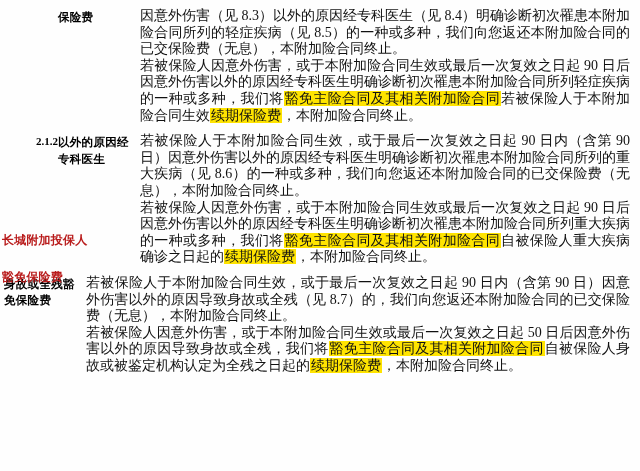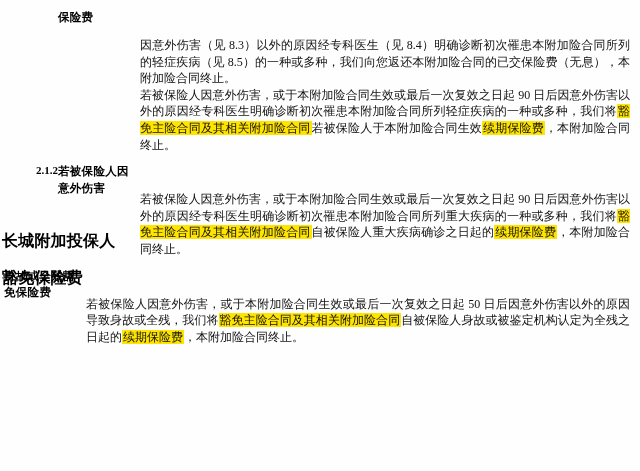--- a/index.html
+++ b/index.html
@@ -48,42 +48,41 @@
     font-size: 11.5px;
     font-weight: bold;
     line-height: 16.5px;
     padding-top: 1px;
     box-sizing: border-box;
     color: #000;
     letter-spacing: 0.3px;
   }
   .col-body {
     flex: 1 1 auto;
-    font-size: 12px;
+    font-size: 14px;
     line-height: 16.6px;
     text-align: justify;
     color: #111;
     padding-right: 2px;
     letter-spacing: 0px;
-    margin-top: 29px;
   }
   .para {
     margin: 0 0 0 0;
     text-indent: 0;
   }
   .hl {
     background: #ffe400;
     padding: 0 1px;
   }
   .annot {
     position: absolute;
     left: 2px;
-    font-size: 16px;
+    font-size: 12px;
     font-weight: bold;
-    color: #000000;
+    color: #b91c1c;
     line-height: 17px;
     font-family: "Liberation Serif", "DejaVu Serif", serif;
     letter-spacing: 0.2px;
   }
   .annot-line2 { display:block;margin-top:20px; }
   .s1 { margin-top: 2px; }
   .spacer-sm { height: 5px; }
 </style>
 </head>
 <body>
@@ -96,31 +95,33 @@
     <div class="col-body">
       <p class="para" id="p-0-0"><span>因意外伤害（见 8.3）以外的原因经专科医生（见 8.4）明确诊断初次罹患本附加险合同所列的轻症疾病（见 8.5）的一种或多种，我们向您返还本附加险合同的已交保险费（无息），本附加险合同终止。</span></p>
       <p class="para" id="p-0-1"><span>若被保险人因意外伤害，或于本附加险合同生效或最后一次复效之日起 90 日后因意外伤害以外的原因经专科医生明确诊断初次罹患本附加险合同所列轻症疾病的一种或多种，我们将</span><span class="hl">豁免主险合同及其相关附加险合同</span><span>若被保险人于本附加险合同生效</span><span class="hl">续期保险费</span><span>，本附加险合同终止。</span></p>
     </div>
   </div>
 
   <div class="spacer-sm"></div>
 
   <div class="sec">
     <div class="col-num">2.1.2</div>
-    <div class="col-head">若被保险人因意外伤害</div>
+    <div class="col-head">以外的原因经专科医生</div>
     <div class="col-body">
+      <p class="para" id="p-1-0"><span>若被保险人于本附加险合同生效，或于最后一次复效之日起 90 日内（含第 90 日）因意外伤害以外的原因经专科医生明确诊断初次罹患本附加险合同所列的重大疾病（见 8.6）的一种或多种，我们向您返还本附加险合同的已交保险费（无息），本附加险合同终止。</span></p>
       <p class="para" id="p-1-1"><span>若被保险人因意外伤害，或于本附加险合同生效或最后一次复效之日起 90 日后因意外伤害以外的原因经专科医生明确诊断初次罹患本附加险合同所列重大疾病的一种或多种，我们将</span><span class="hl">豁免主险合同及其相关附加险合同</span><span>自被保险人重大疾病确诊之日起的</span><span class="hl">续期保险费</span><span>，本附加险合同终止。</span></p>
     </div>
   </div>
 
   <div class="spacer-sm"></div>
 
   <div class="sec">
     <div class="col-head">身故或全残豁免保险费</div>
     <div class="col-body">
+      <p class="para" id="p-2-0"><span>若被保险人于本附加险合同生效，或于最后一次复效之日起 90 日内（含第 90 日）因意外伤害以外的原因导致身故或全残（见 8.7）的，我们向您返还本附加险合同的已交保险费（无息），本附加险合同终止。</span></p>
       <p class="para" id="p-2-1"><span>若被保险人因意外伤害，或于本附加险合同生效或最后一次复效之日起 50 日后因意外伤害以外的原因导致身故或全残，我们将</span><span class="hl">豁免主险合同及其相关附加险合同</span><span>自被保险人身故或被鉴定机构认定为全残之日起的</span><span class="hl">续期保险费</span><span>，本附加险合同终止。</span></p>
     </div>
   </div>
 
   <div class="annot" style="top: 232px;">
     <span>长城附加投保人</span>
     <span class="annot-line2">豁免保险费</span>
   </div>
 
 </div>

